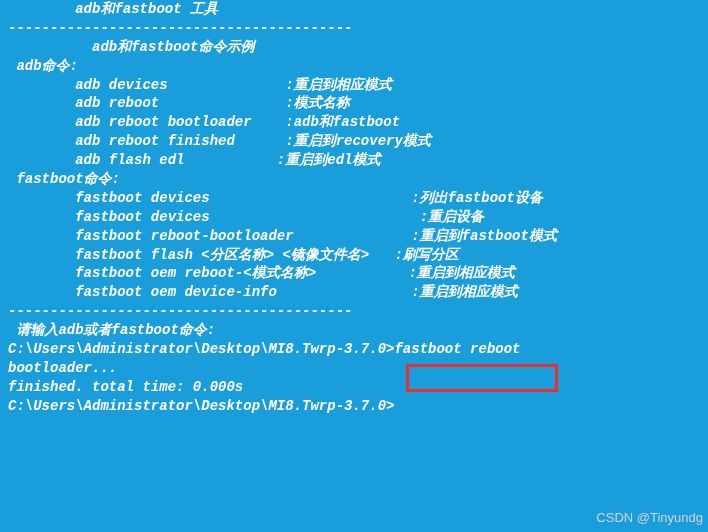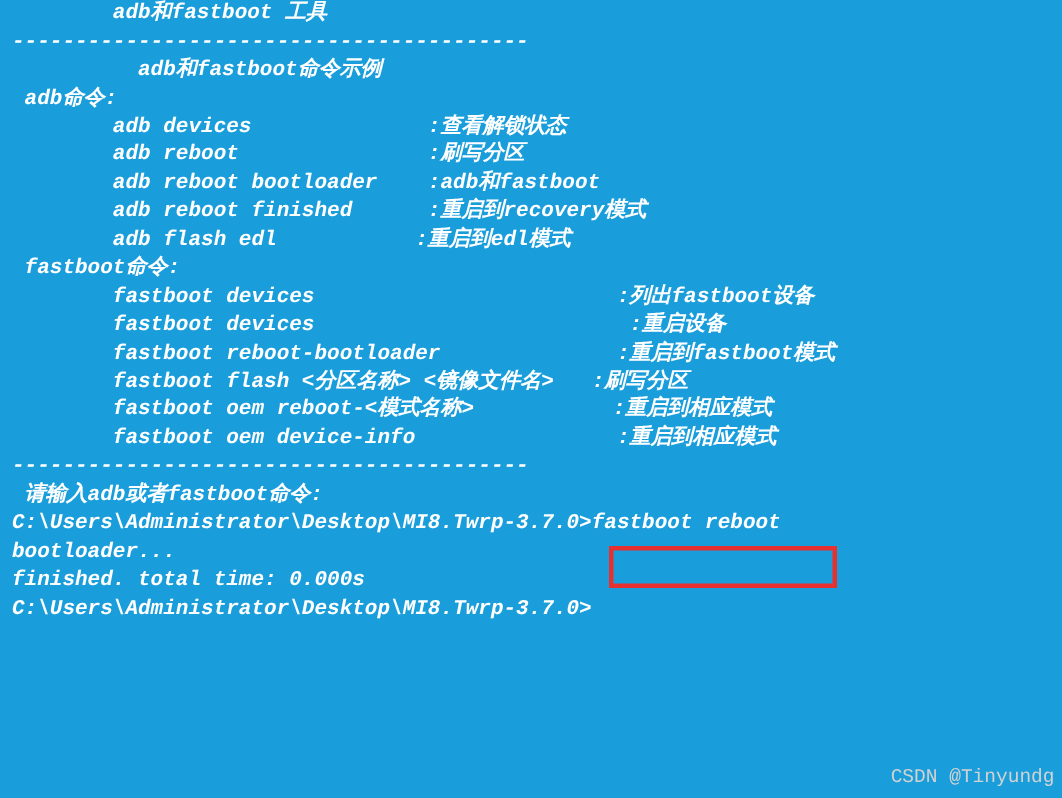--- a/index.html
+++ b/index.html
@@ -29,32 +29,32 @@
       border: 3px solid #e83030;
       pointer-events: none;
     }
     .watermark {
       position: absolute;
       bottom: 5px;
       right: 5px;
       color: #d2d2d2;
       font-weight: normal;
       font-size: 13px;
-      font-family: Liberation Mono, monospace;
+      font-family: Liberation Sans, sans-serif;
     }
   </style>
 </head>
 <body>
 
 <div class="line">        adb和fastboot 工具</div>
 <div class="line">-----------------------------------------</div>
 <div class="line">          adb和fastboot命令示例</div>
 <div class="line"> adb命令:</div>
-<div class="line">        adb devices              :查看解锁状态</div>
-<div class="line">        adb reboot               :刷写分区</div>
+<div class="line">        adb devices              :重启到相应模式</div>
+<div class="line">        adb reboot               :模式名称</div>
 <div class="line">        adb reboot bootloader    :adb和fastboot</div>
 <div class="line">        adb reboot finished      :重启到recovery模式</div>
 <div class="line">        adb flash edl           :重启到edl模式</div>
 <div class="line"></div>
 <div class="line"> fastboot命令:</div>
 <div class="line">        fastboot devices                        :列出fastboot设备</div>
 <div class="line">        fastboot devices                         :重启设备</div>
 <div class="line">        fastboot reboot-bootloader              :重启到fastboot模式</div>
 <div class="line">        fastboot flash &lt;分区名称&gt; &lt;镜像文件名&gt;   :刷写分区</div>
 <div class="line">        fastboot oem reboot-&lt;模式名称&gt;           :重启到相应模式</div>

